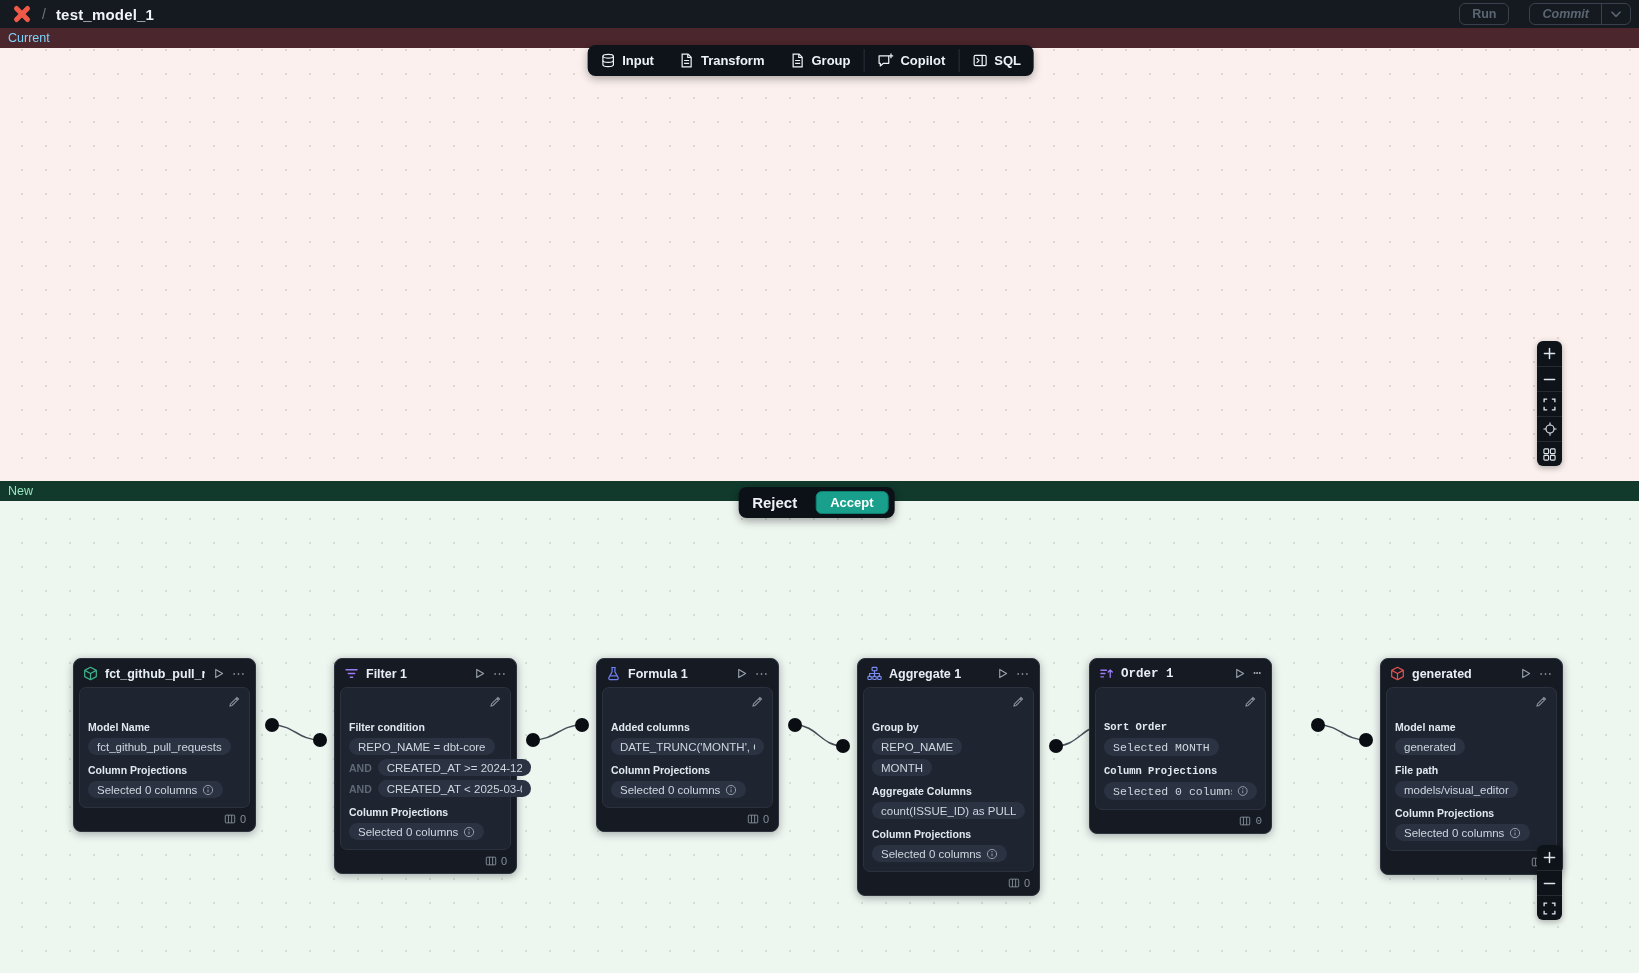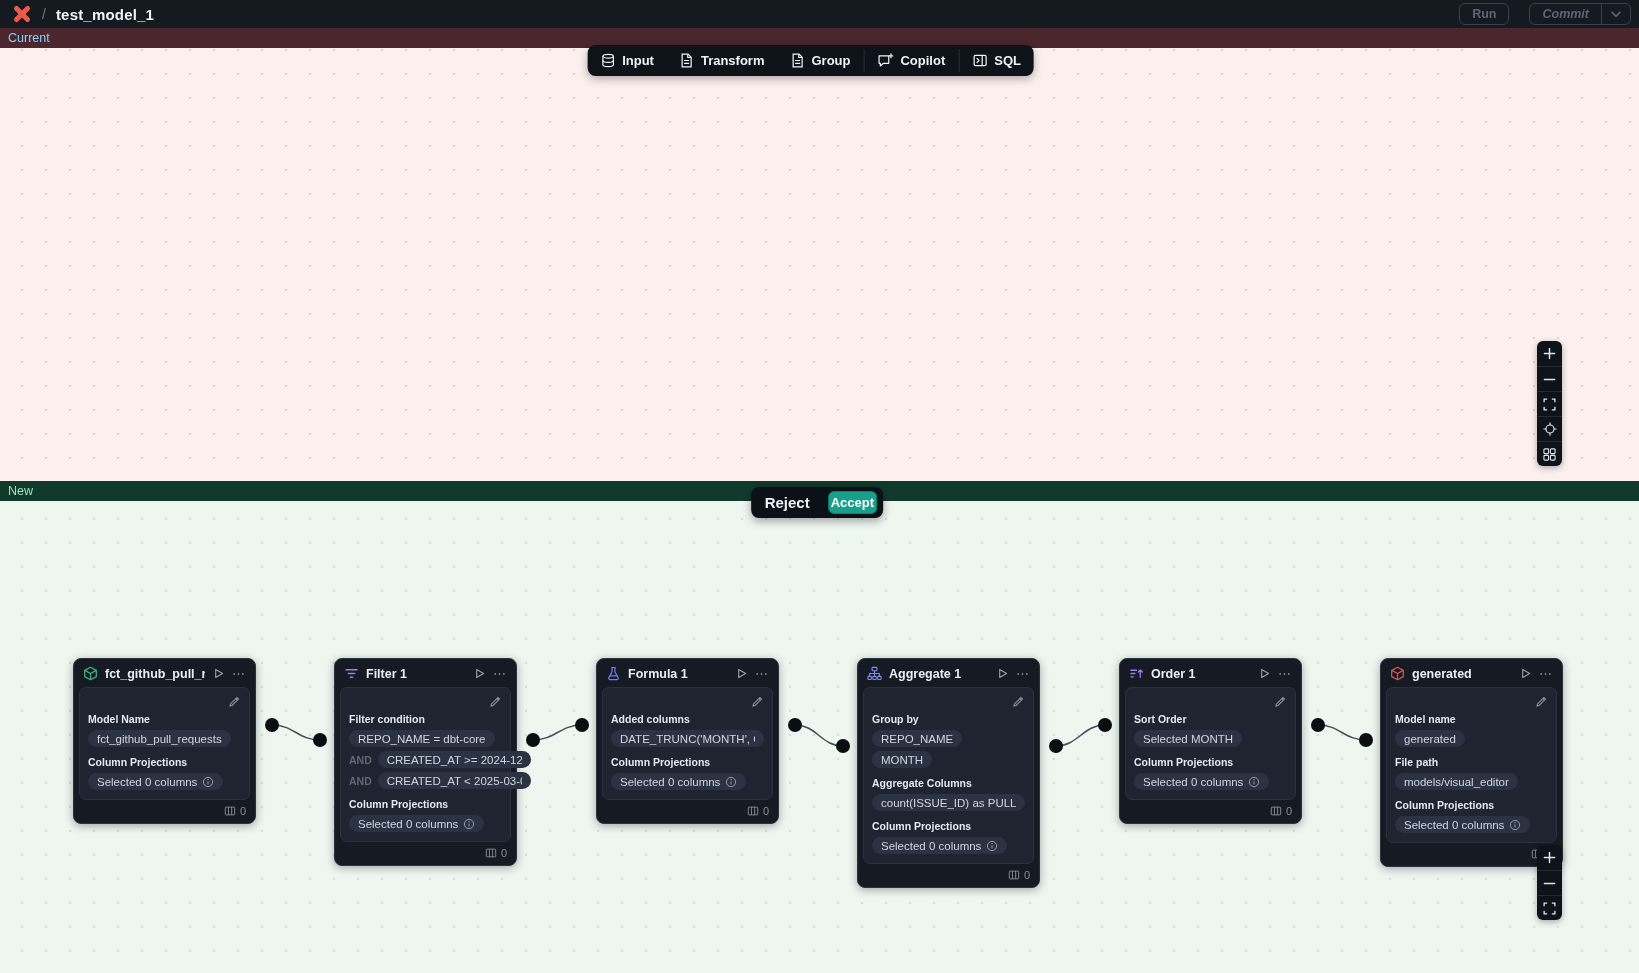--- a/index.html
+++ b/index.html
@@ -42,42 +42,42 @@
   .ft-item { display:flex; align-items:center; gap:7px; padding:0 13px;
     color:#edf2f7; font-size:13px; font-weight:600; cursor:pointer; white-space:nowrap; }
   .ft-sep { width:1px; background:#2a313b; margin:4px 0; }
 
   
   .diff-actions { position:absolute; top:-14px; left:50%; transform:translateX(-52%);
     background:#0c1117; border-radius:8px; padding:4px 6px; display:flex; gap:10px;
     align-items:center; box-shadow:0 3px 8px rgba(0,0,0,.35); z-index:45; }
   .da-reject { color:#eef2f6; font-size:15px; font-weight:600; padding:3px 8px;
     background:transparent; border:none; cursor:pointer; }
-  .da-accept { color:#fff; font-size:13px; font-weight:700; padding:3px 2px;
+  .da-accept { color:#fff; font-size:13px; font-weight:700; padding:3px 14px;
     background:#18a08c; border:1px solid #0e7f6e; border-radius:6px; cursor:pointer; }
 
   
   .controls { position:absolute; right:77px; background:#0d1319; border-radius:6px;
     display:flex; flex-direction:column; box-shadow:0 2px 6px rgba(0,0,0,.3); z-index:45; }
   .controls.top5 { top:293px; }
   .controls.bot3 { top:344px; }
   .ctl { width:25px; height:25px; display:flex; align-items:center; justify-content:center;
     cursor:pointer; color:#dfe5ec; }
   .ctl + .ctl { border-top:1px solid #232a33; }
 
   
   .node { position:absolute; width:183px; background:#161b23; border:1px solid #2d333d;
     border-radius:8px; box-shadow:0 2px 8px rgba(16,22,30,.35); z-index:10; }
   .node-header { display:flex; align-items:center; gap:7px; padding:7px 9px 6px; cursor:grab; }
   .node-title { flex:1; color:#e8eef5; font-size:12.5px; font-weight:700;
     white-space:nowrap; overflow:hidden; }
   .hdr-ic { flex:0 0 auto; display:flex; }
   .hdr-more { color:#98a2ad; font-size:13px; letter-spacing:1px; cursor:pointer; line-height:1; }
   .node-body { position:relative; margin:0 5px; background:#1e2530; border:1px solid #2b323e;
-    border-radius:7px; padding:16px 8px 9px; }
+    border-radius:7px; padding:24px 8px 9px; }
   .f-label { color:#e2e8ef; font-size:10.5px; font-weight:700; margin:9px 0 5px; }
   .f-label:first-child { margin-top:0; }
   .pill { display:inline-flex; align-items:center; gap:5px; max-width:100%;
     background:#2b3242; border-radius:11px; padding:2.5px 9px; color:#ced6e0;
     font-size:11.5px; cursor:pointer; }
   .pill .txt { white-space:nowrap; overflow:hidden; }
   .pill-row { display:flex; align-items:center; gap:6px; margin-top:4px; min-width:0; }
   .pill-row:first-of-type { margin-top:0; }
   .and { color:#5f6875; font-size:10.5px; font-weight:600; flex:0 0 auto; }
   .edit { position:absolute; top:7px; right:8px; cursor:pointer; }
@@ -452,21 +452,21 @@
     <div class="node-footer">
       <svg class="ic" width="12" height="12" viewBox="0 0 14 14" fill="none" stroke="#848d97" stroke-width="1.1">
         <rect x="1.5" y="2.5" width="11" height="9" rx="1"></rect>
           <line x1="5.2" y1="2.5" x2="5.2" y2="11.5"></line>
           <line x1="8.9" y1="2.5" x2="8.9" y2="11.5"></line>
       </svg>
       <span>0</span>
     </div>
   </div>
 
-  <div class="node" style="left:1119px; top:157px;">
+  <div class="node" style="left:1089px; top:157px;font-family:Liberation Mono, monospace;">
     <div class="node-header">
       <span class="hdr-ic">
         <svg class="ic" width="15" height="15" viewBox="0 0 16 16" fill="none" stroke="#9d7bf5" stroke-width="1.4" stroke-linecap="round" stroke-linejoin="round">
           <path d="M2 4.5h6M2 8h4.4M2 11.5h2.8"></path>
           <path d="M12 12V4.2M12 4.2 9.8 6.4M12 4.2l2.2 2.2"></path>
         </svg>
       </span>
       <span class="node-title">Order 1</span>
       <svg class="ic" width="13" height="13" viewBox="0 0 14 14">
         <path d="M4 2.6v8.8L11.4 7z" fill="none" stroke="#98a2ad" stroke-width="1.2" stroke-linejoin="round"></path>

